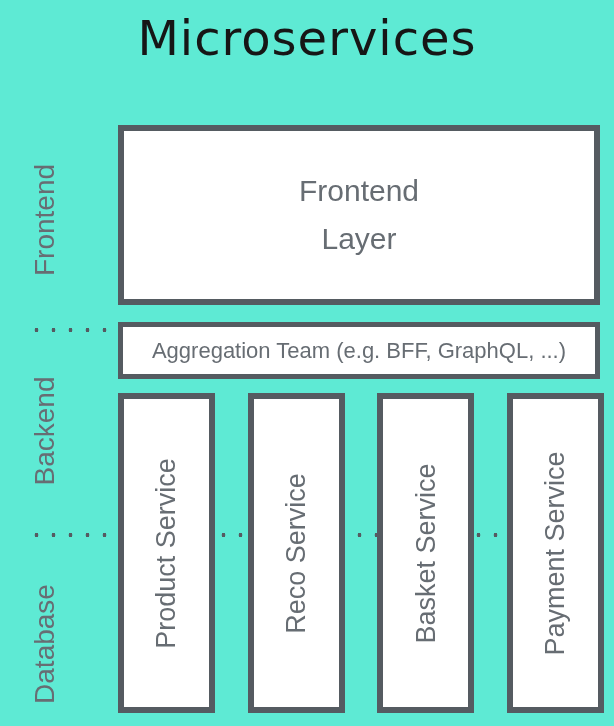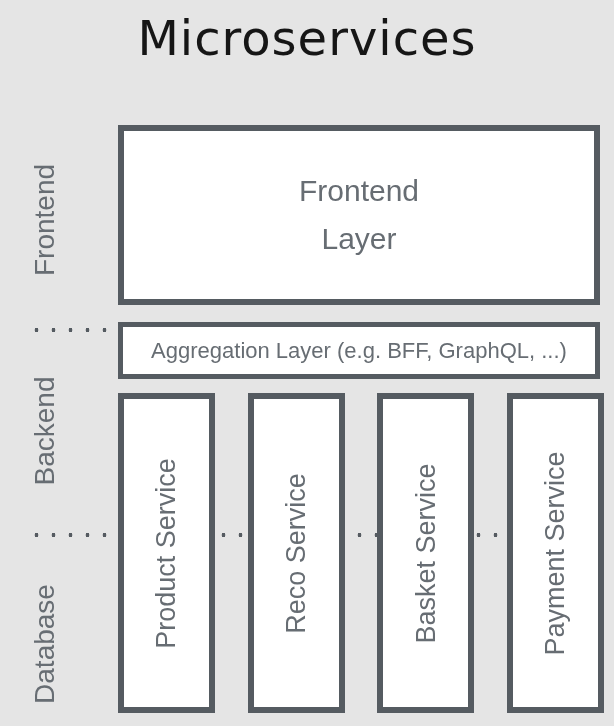--- a/index.html
+++ b/index.html
@@ -4,21 +4,21 @@
 <style>
   html, body {
     margin: 0;
     padding: 0;
     background: #ffffff;
   }
   .canvas {
     position: relative;
     width: 614px;
     height: 726px;
-    background: #e5e5e5;
+    background: #5eead4;
     overflow: hidden;
     font-family: "Liberation Sans", sans-serif;
   }
 
   
   .title {
     position: absolute;
     top: 10px;
     left: 0;
     width: 100%;
@@ -129,21 +129,21 @@
   <span class="row-label database">Database</span>
 
   <div class="box frontend-team">
     <div>
       <div>Frontend</div>
       <div>Layer</div>
     </div>
   </div>
 
   <div class="box aggregation">
-    <span>Aggregation Layer (e.g. BFF, GraphQL, ...)</span>
+    <span>Aggregation Team (e.g. BFF, GraphQL, ...)</span>
   </div>
 
   <div class="services-row">
     <div class="box service">
       <span class="vtext">Product Service</span>
     </div>
     <div class="box service">
       <span class="vtext">Reco Service</span>
     </div>
     <div class="box service">

